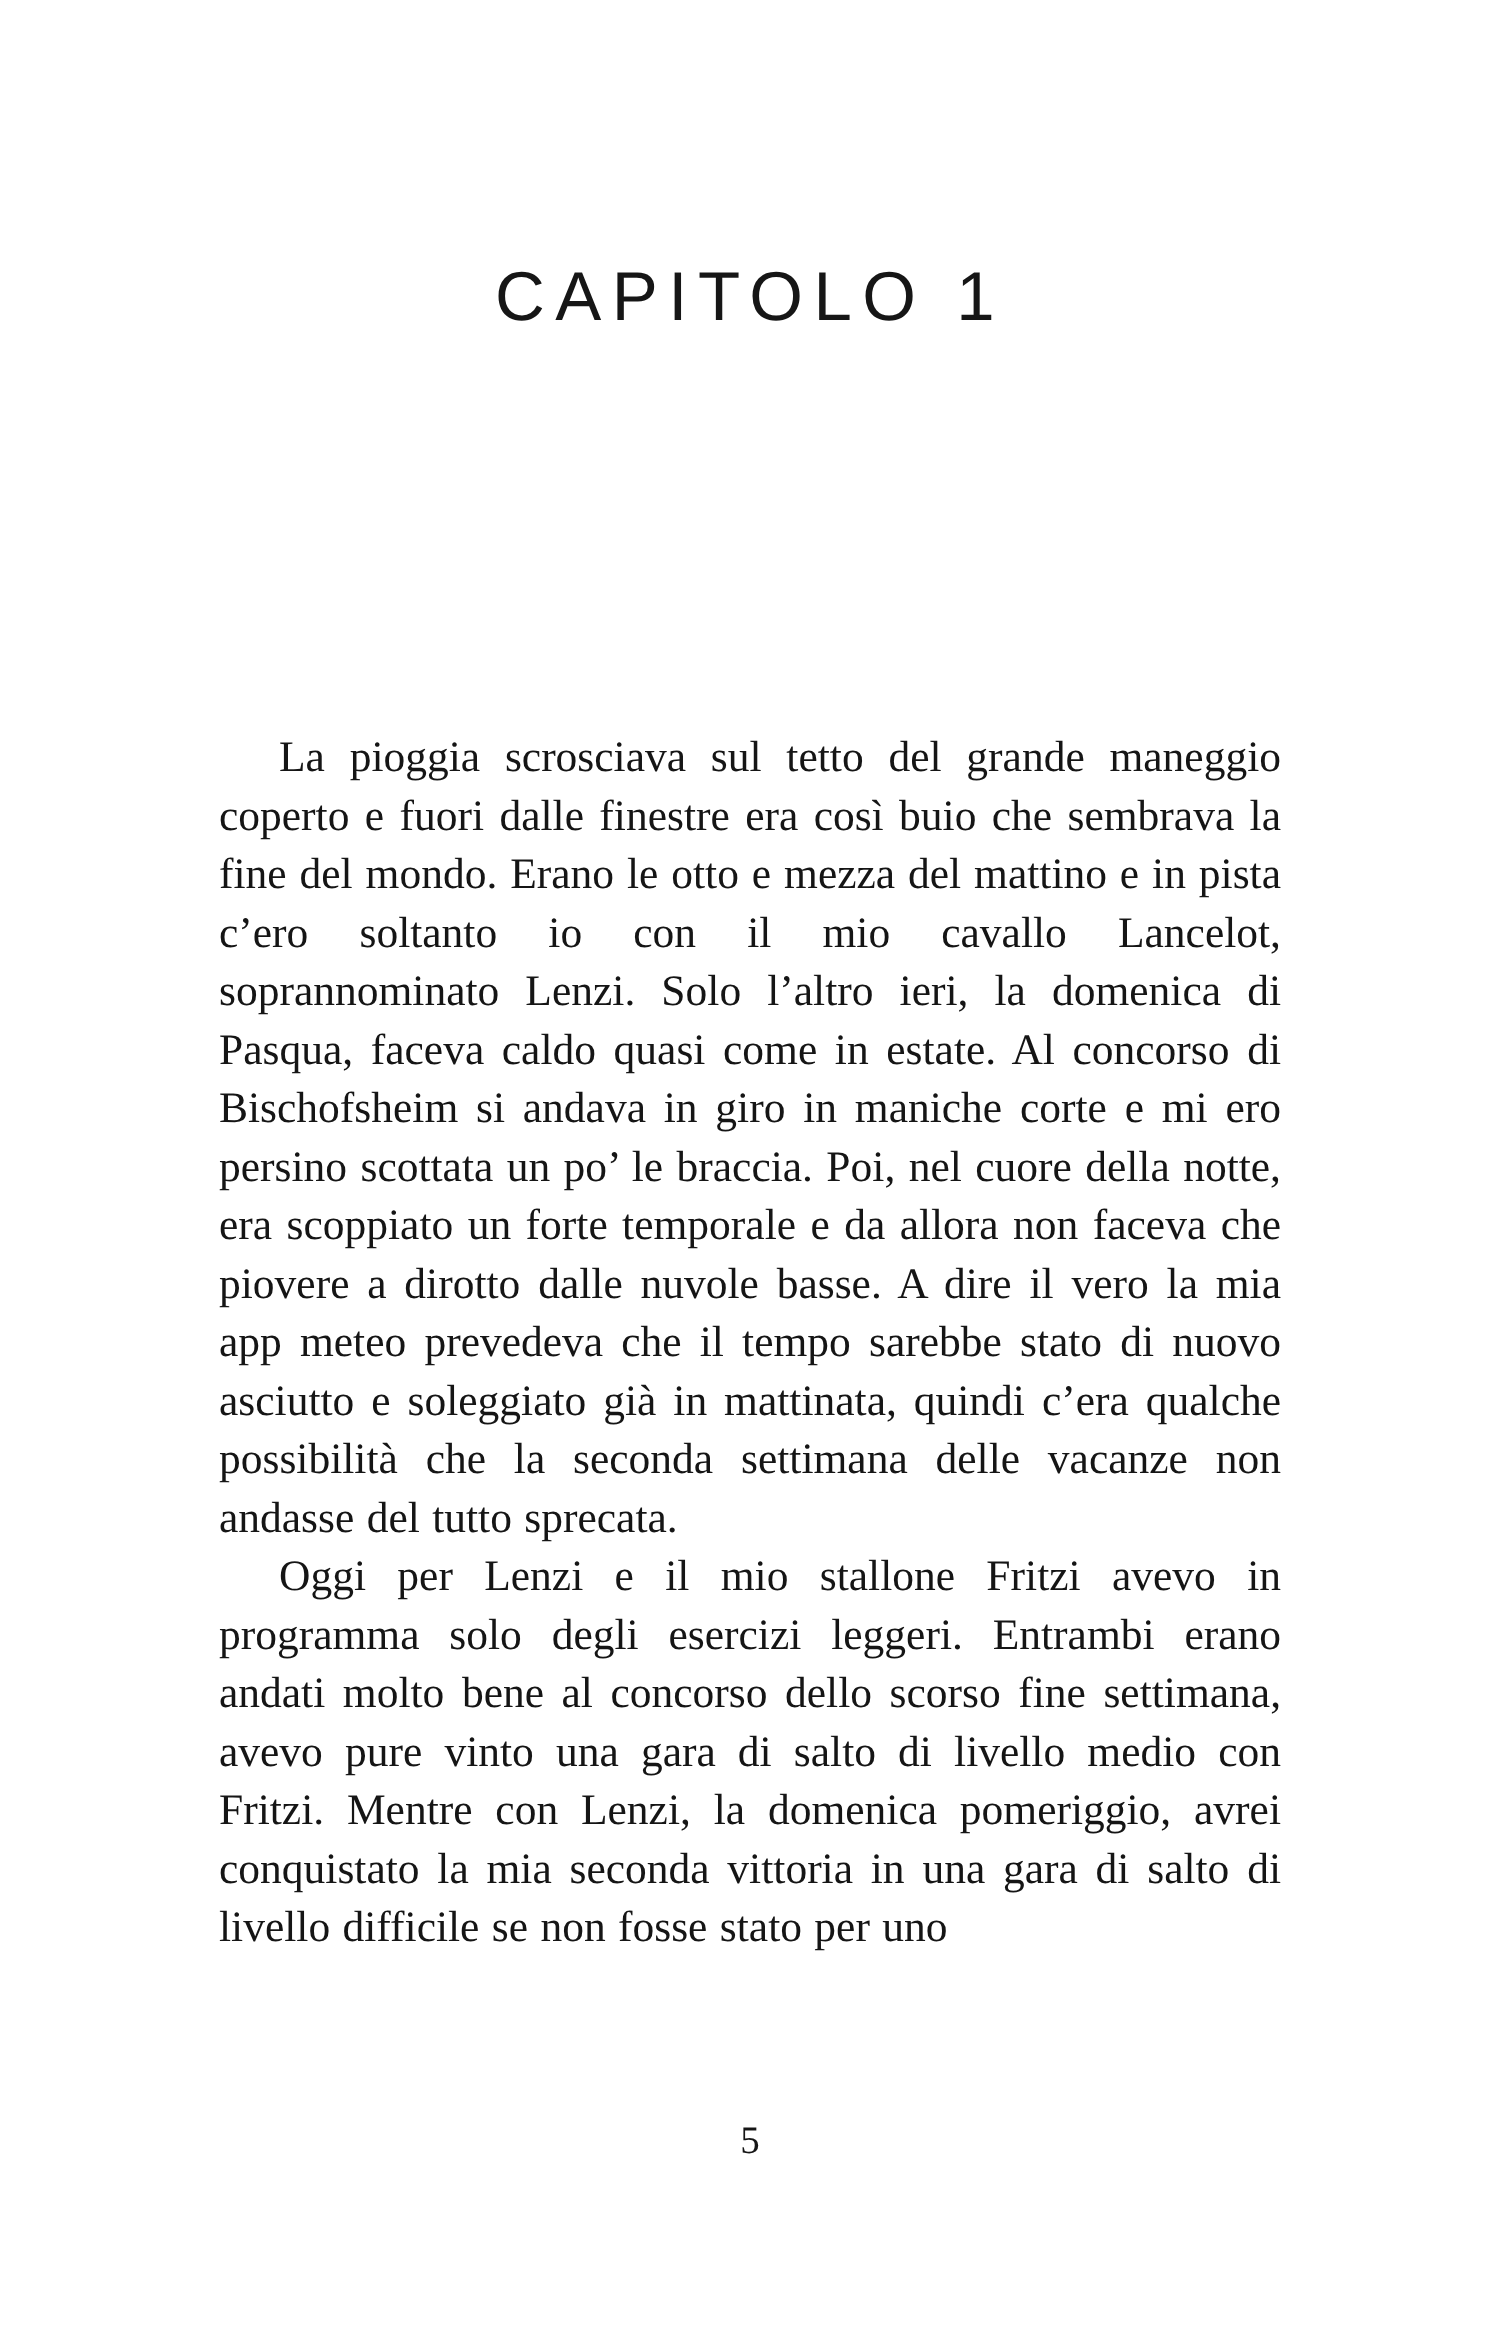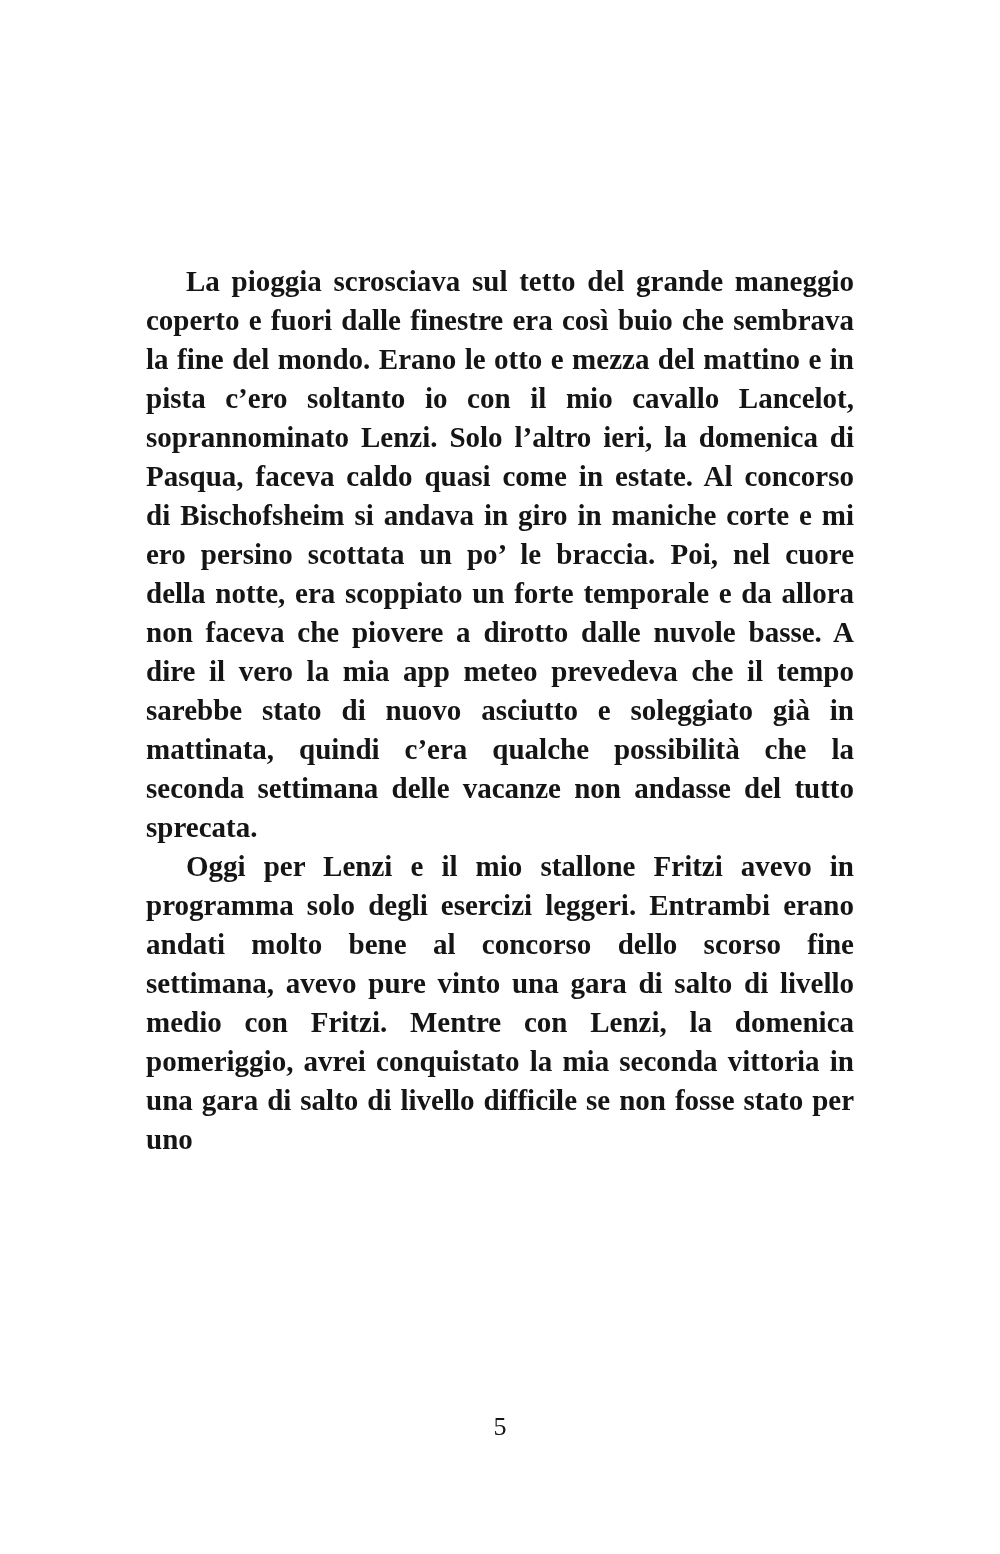--- a/index.html
+++ b/index.html
@@ -30,21 +30,20 @@
     width: 708px;
     margin: 262px auto 0 auto;
     font-family: "Liberation Serif", serif;
     font-size: 29px;
     line-height: 39px;
     color: #151515;
     text-align: justify;
     hyphens: auto;
     -webkit-hyphens: auto;
     word-spacing: 1px;
-    font-weight: bold;
   }
   .text-block p {
     margin: 0;
     text-indent: 40px;
   }
   .page-number {
     position: absolute;
     left: 0;
     bottom: 112px;
     width: 100%;
@@ -52,20 +51,21 @@
     font-family: "Liberation Serif", serif;
     font-size: 26px;
     color: #151515;
   }
 </style>
 </head>
 <body>
 
 <div class="page">
 
+  <h1 class="chapter-title">CAPITOLO 1</h1>
 
   <div class="text-block" lang="it">
     <p>La pioggia scrosciava sul tetto del grande maneggio coperto e fuori dalle finestre era così buio che sembrava la fine del mondo. Erano le otto e mezza del mattino e in pista c’ero soltanto io con il mio cavallo Lancelot, soprannominato Lenzi. Solo l’altro ieri, la domenica di Pasqua, faceva caldo quasi come in estate. Al concorso di Bischofsheim si andava in giro in maniche corte e mi ero persino scottata un po’ le braccia. Poi, nel cuore della notte, era scoppiato un forte temporale e da allora non faceva che piovere a dirotto dalle nuvole basse. A dire il vero la mia app meteo prevedeva che il tempo sarebbe stato di nuovo asciutto e soleggiato già in mattinata, quindi c’era qualche possibilità che la seconda settimana delle vacanze non andasse del tutto sprecata.</p>
     <p>Oggi per Lenzi e il mio stallone Fritzi avevo in programma solo degli esercizi leggeri. Entrambi erano andati molto bene al concorso dello scorso fine settimana, avevo pure vinto una gara di salto di livello medio con Fritzi. Mentre con Lenzi, la domenica pomeriggio, avrei conquistato la mia seconda vittoria in una gara di salto di livello difficile se non fosse stato per uno</p>
   </div>
 
   <div class="page-number">5</div>
 
 </div>
 

